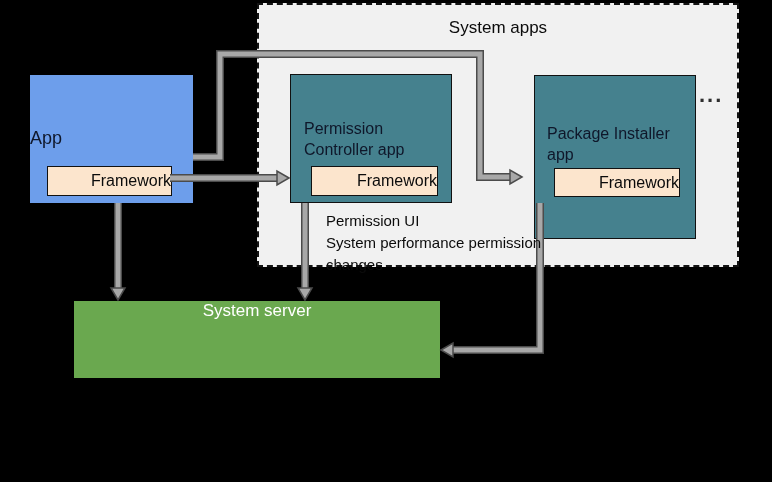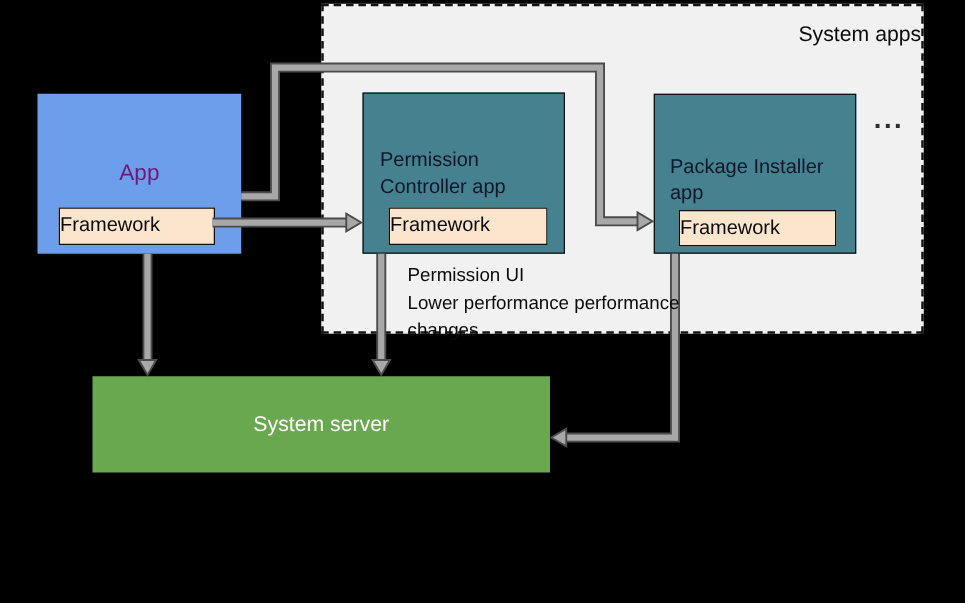--- a/index.html
+++ b/index.html
@@ -21,73 +21,72 @@
     left: 257px; top: 3px;
     width: 482px; height: 264px;
     background: #F1F1F1;
     border: 2px dashed #141414;
     z-index: 1;
     box-sizing: border-box;
   }
   .group-title {
     position: absolute;
     left: 0; right: 0; top: 13px;
-    text-align: right;
+    text-align: center;
     font-size: 17px;
     color: #0b0b0b;
   }
   
   .box { position: absolute; box-sizing: border-box; z-index: 2; }
   .app-box {
     left: 30px; top: 75px;
     width: 163px; height: 128px;
     background: #6D9EEB;
   }
   .app-label {
     position: absolute;
     left: 0; right: 0; top: 53px;
-    text-align: center;
-    color: #701a75;
+    color: #0f172a;
     font-size: 18px;
   }
   .teal-box {
     background: #45818E;
     border: 1.5px solid #111;
   }
   .pc-box { left: 290px; top: 74px; width: 162px; height: 129px; }
-  .pi-box { left: 523px; top: 75px; width: 162px; height: 128px; }
+  .pi-box { left: 534px; top: 75px; width: 162px; height: 164px; }
   .teal-title {
     position: absolute;
     left: 13px; top: 43px;
     width: 142px;
     color: #0f172a;
     font-size: 16px;
     line-height: 21px;
   }
   .pi-box .teal-title { left: 12px; top: 47px; }
   .framework {
     position: absolute;
     background: #FCE5CD;
     border: 1.5px solid #111;
     box-sizing: border-box;
     display: flex;
     align-items: center;
-    justify-content: flex-start;
+    justify-content: flex-end;
     font-size: 16px;
     color: #0b0b0b;
   }
   .fw-app { left: 17px; top: 91px; width: 125px; height: 30px; }
   .fw-pc  { left: 20px; top: 91px; width: 127px; height: 30px; }
   .fw-pi  { left: 19px; top: 92px; width: 126px; height: 29px; }
   .server-box {
     left: 74px; top: 301px;
     width: 366px; height: 77px;
     background: #6AA84F;
     display: flex;
-    align-items: center;
+    align-items: flex-start;
     justify-content: center;
     color: #fff;
     font-size: 17px;
   }
   .ellipsis {
     position: absolute;
     left: 699px; top: 82px;
     font-size: 22px;
     font-weight: bold;
     letter-spacing: 2px;
@@ -144,21 +143,21 @@
   </div>
 
   <div class="ellipsis">...</div>
 
   <div class="box server-box">
     <span>System server</span>
   </div>
 
   <div class="note note-pc">
     <div>Permission UI</div>
-    <div>Lower performance performance changes</div>
+    <div>System performance permission changes</div>
   </div>
 
   <svg class="connectors" width="772" height="482" viewBox="0 0 772 482">
 
     <g>
       <path class="shaft-dark" d="M193,157 H220 V54 H480 V177 H511"></path>
       <path class="shaft-light" d="M193,157 H220 V54 H480 V177 H511"></path>
       <polygon class="head" points="522,177 510,170 510,184"></polygon>
     </g>
 

